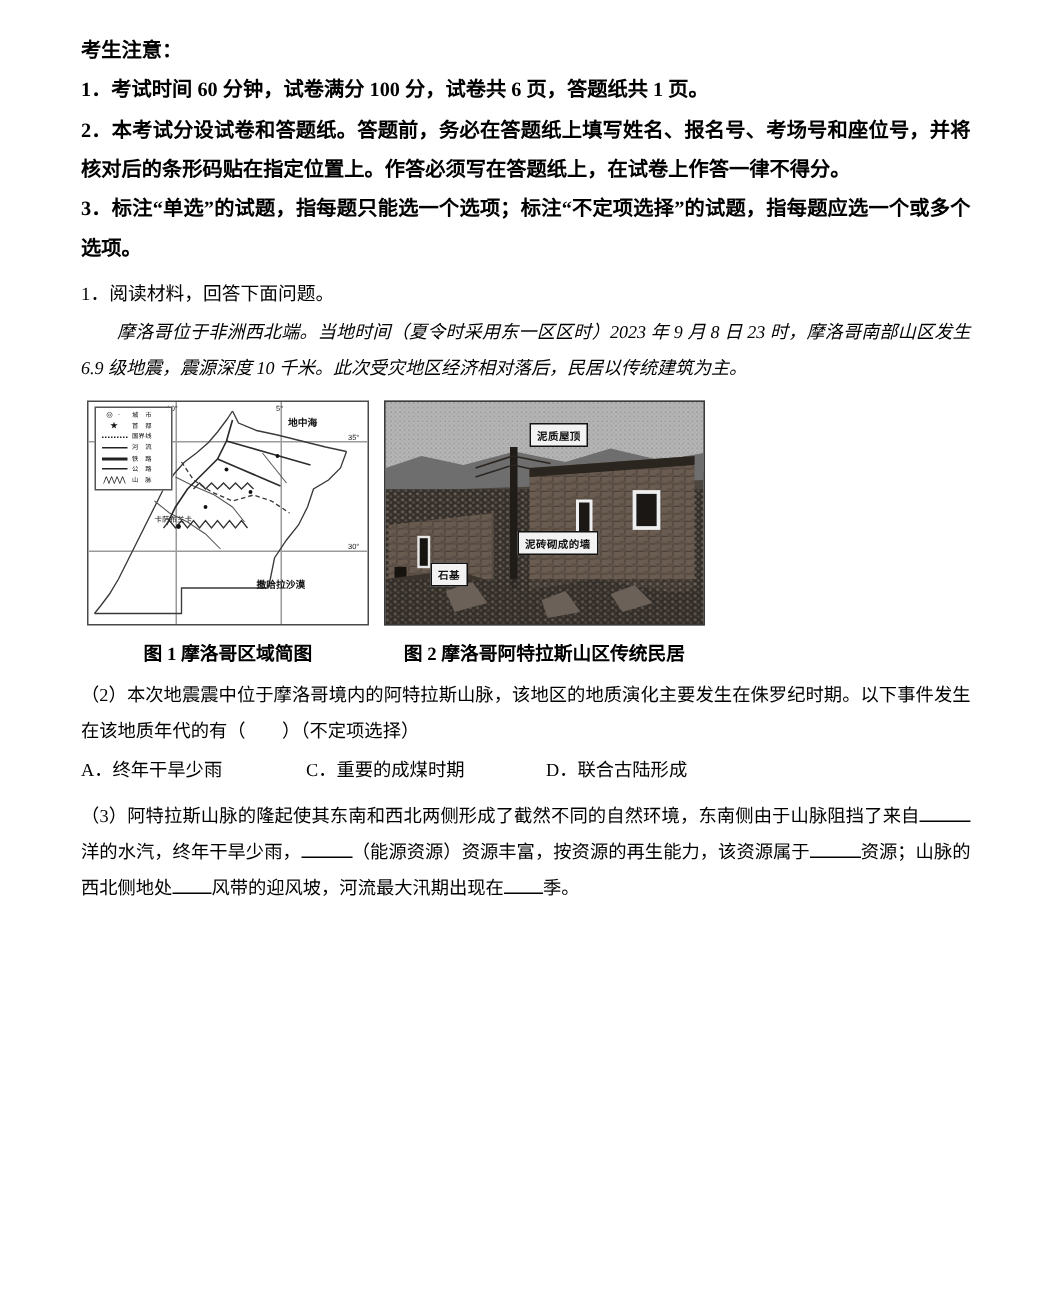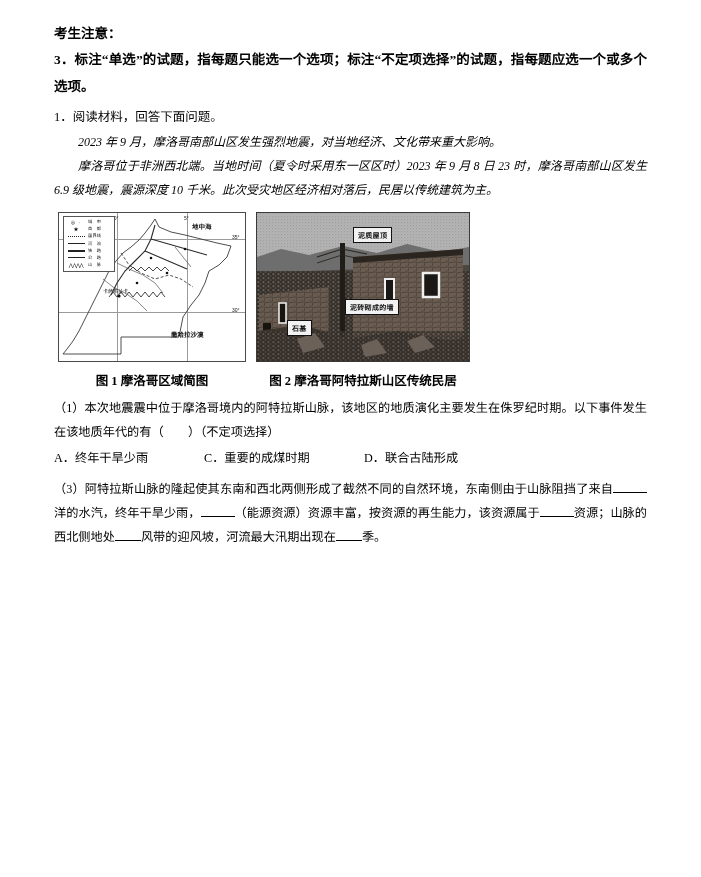--- a/index.html
+++ b/index.html
@@ -201,25 +201,26 @@
   .bl-m { width: 34px; }
 </style>
 </head>
 <body>
 
 <div class="page">
 
 
   <div class="notice-block">
     <div class="notice-head">考生注意：</div>
+    <div class="notice-item">1．考试时间 60 分钟，试卷满分 100 分，试卷共 6 页，答题纸共 1 页。</div>
+    <div class="notice-item">2．本考试分设试卷和答题纸。答题前，务必在答题纸上填写姓名、报名号、考场号和座位号，并将核对后的条形码贴在指定位置上。作答必须写在答题纸上，在试卷上作答一律不得分。</div>
     <div class="notice-item">3．标注“单选”的试题，指每题只能选一个选项；标注“不定项选择”的试题，指每题应选一个或多个选项。</div>
   </div>
 
   <div class="q-head">1．阅读材料，回答下面问题。</div>
-  <div class="material indent">2023 年 9 月，摩洛哥南部山区发生强烈地震，对当地经济、文化带来重大影响。</div>
   <div class="material indent">摩洛哥位于非洲西北端。当地时间（夏令时采用东一区区时）2023 年 9 月 8 日 23 时，摩洛哥南部山区发生 6.9 级地震，震源深度 10 千米。此次受灾地区经济相对落后，民居以传统建筑为主。</div>
 
   <div class="figures">
 
     <div class="fig">
       <div class="map-box">
 
         <div class="grid-v" style="left:58px;"></div>
         <div class="grid-v" style="left:128px;"></div>
         <div class="grid-h" style="top:26px;"></div>
@@ -370,21 +371,21 @@
 
         <div class="ph-label" style="left:96px; top:14px;">泥质屋顶</div>
         <div class="ph-label" style="left:88px; top:86px;">泥砖砌成的墙</div>
         <div class="ph-label" style="left:30px; top:107px;">石基</div>
       </div>
       <div class="fig-caption">图 2 摩洛哥阿特拉斯山区传统民居</div>
     </div>
   </div>
 
 
-  <div class="subq">（1）本次地震震中位于摩洛哥境内的阿特拉斯山脉，该地区的地质演化主要发生在侏罗纪时期。以下事件发生在该地质年代的有（　　）（不定项选择）</div>
+  <div class="subq">（2）本次地震震中位于摩洛哥境内的阿特拉斯山脉，该地区的地质演化主要发生在侏罗纪时期。以下事件发生在该地质年代的有（　　）（不定项选择）</div>
   <div class="opts">
     <span class="opt o1">A．终年干旱少雨</span>
     <span class="opt o3">C．重要的成煤时期</span>
     <span class="opt">D．联合古陆形成</span>
   </div>
 
   <div class="subq">
     <span>（3）阿特拉斯山脉的隆起使其东南和西北两侧形成了截然不同的自然环境，东南侧由于山脉阻挡了来自</span><span class="blank bl-m"></span><span>洋的水汽，终年干旱少雨，</span><span class="blank bl-m"></span><span>（能源资源）资源丰富，按资源的再生能力，该资源属于</span><span class="blank bl-m"></span><span>资源；山脉的西北侧地处</span><span class="blank bl-s"></span><span>风带的迎风坡，河流最大汛期出现在</span><span class="blank bl-s"></span><span>季。</span>
   </div>
 

